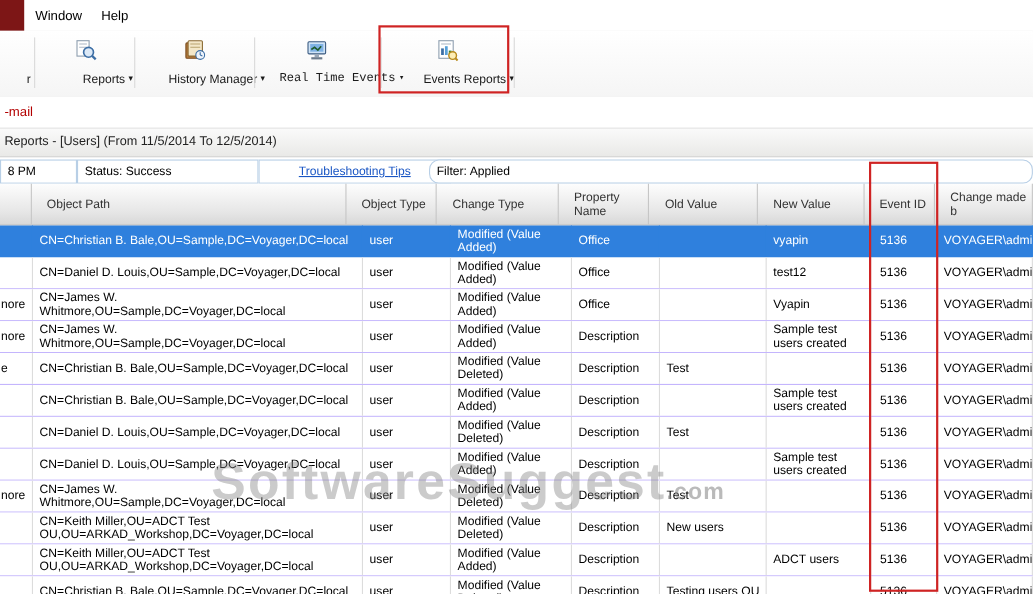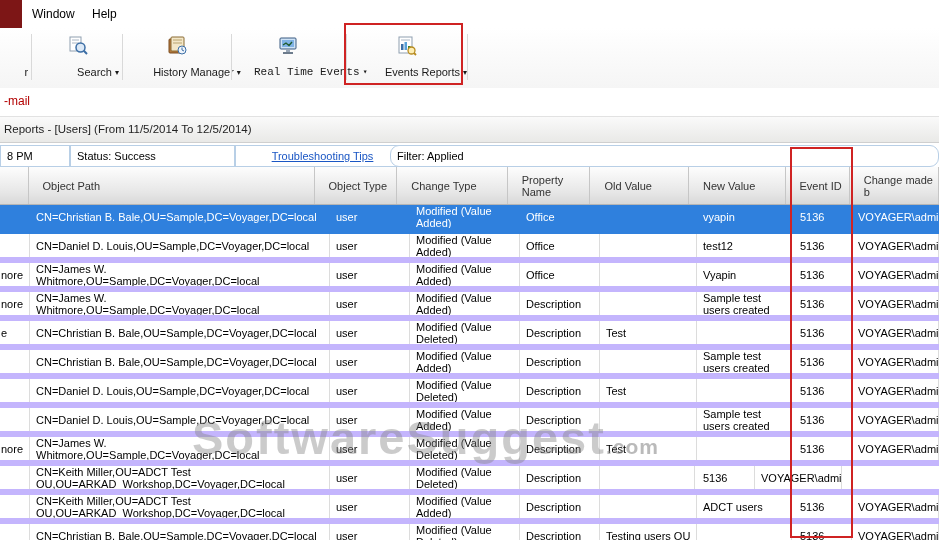--- a/index.html
+++ b/index.html
@@ -50,21 +50,21 @@
   .seg-filter{left:390px;width:549px;border-radius:9px;}
   .tips-link{color:var(--link);text-decoration:underline;cursor:pointer;}
 
   
   .thead{position:absolute;left:0;top:167px;width:939px;height:38px;display:flex;
          background:linear-gradient(#fdfdfd,#e6e6e6 70%,#d8d8d8);
          border-bottom:1px solid #b5b5b5;box-sizing:border-box;gap:8px;}
   .hcell{box-sizing:border-box;border-right:1px solid #c6c6c6;display:flex;align-items:center;
          padding:2px 4px 2px 6px;font-size:11px;color:#333;overflow:hidden;line-height:12px;}
   .tbody{position:absolute;left:0;top:205px;width:939px;}
-  .trow{display:flex;height:29px;box-sizing:border-box;border-bottom:6px solid #c4b5fd;background:#fff;}
+  .trow{display:flex;height:29px;box-sizing:border-box;border-bottom:1px solid #c4b5fd;background:#fff;}
   .cell{box-sizing:border-box;border-right:1px solid #dcdcdc;font-size:11px;line-height:12px;
         display:flex;align-items:center;overflow:hidden;padding:1px 3px 1px 6px;}
   .w0{width:30px;}  .w1{width:300px;} .w2{width:80px;} .w3{width:110px;} .w4{width:80px;}
   .w5{width:97px;}  .w6{width:95px;}  .w7{width:60px;} .w8{width:87px;}
   .cell.w0{padding-left:1px;white-space:nowrap;}
   .cell.w7{padding-left:8px;white-space:nowrap;}
   .cell.w8{white-space:nowrap;}
   .trow.selected{background:var(--selection);border-bottom-color:var(--selection);}
   .trow.selected .cell{color:var(--selection_text);border-right-color:var(--selection);}
 
@@ -98,21 +98,21 @@
     <div class="tbtn tbtn-search">
       <span class="ticon">
         <svg width="22" height="20" viewBox="0 0 22 20">
           <rect x="3" y="1" width="11" height="14" fill="#ffffff" stroke="#8f9fb0"></rect>
           <line x1="5" y1="4" x2="12" y2="4" stroke="#aab6c4"></line>
           <line x1="5" y1="7" x2="12" y2="7" stroke="#aab6c4"></line>
           <circle cx="13.5" cy="11.5" r="4.5" fill="#dce9f7" stroke="#3c6ea5" stroke-width="1.5"></circle>
           <line x1="16.8" y1="14.8" x2="20" y2="18" stroke="#3c6ea5" stroke-width="2"></line>
         </svg>
       </span>
-      <span class="tlabel"><span>Search</span><span class="arrow">▾</span></span>
+      <span class="tlabel"><span>Reports</span><span class="arrow">▾</span></span>
     </div>
     <div class="vsep" style="left:122px"></div>
 
     <div class="tbtn tbtn-history">
       <span class="ticon">
         <svg width="22" height="20" viewBox="0 0 22 20">
           <rect x="3" y="3" width="13" height="14" rx="1" fill="#b4793c" stroke="#7a4c1e"></rect>
           <rect x="5" y="1" width="13" height="14" rx="1" fill="#f3e7c8" stroke="#8a6a33"></rect>
           <line x1="7" y1="4" x2="16" y2="4" stroke="#b9a36e"></line>
           <line x1="7" y1="7" x2="16" y2="7" stroke="#b9a36e"></line>
@@ -456,20 +456,23 @@
         </div>
         <div class="cell w2">
           <span>user</span>
         </div>
         <div class="cell w3">
           <span>Modified (Value Deleted)</span>
         </div>
         <div class="cell w4">
           <span>Description</span>
         </div>
+        <div class="cell w5">
+          <span>New users</span>
+        </div>
         <div class="cell w6">
           <span></span>
         </div>
         <div class="cell w7">
           <span>5136</span>
         </div>
         <div class="cell w8">
           <span>VOYAGER\admi</span>
         </div>
       </div>

